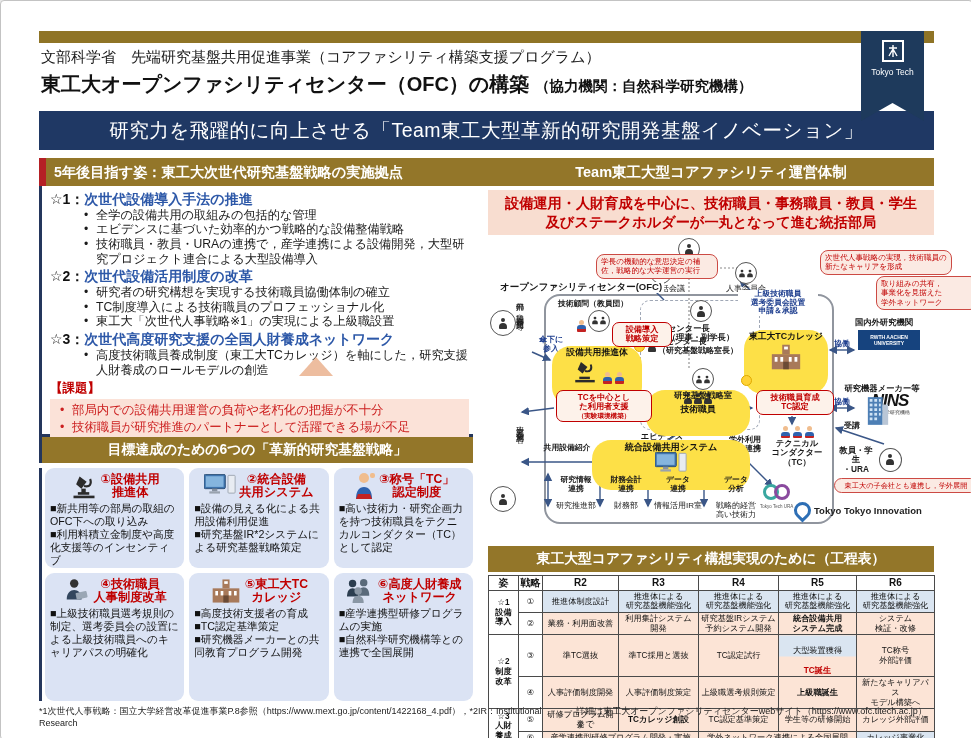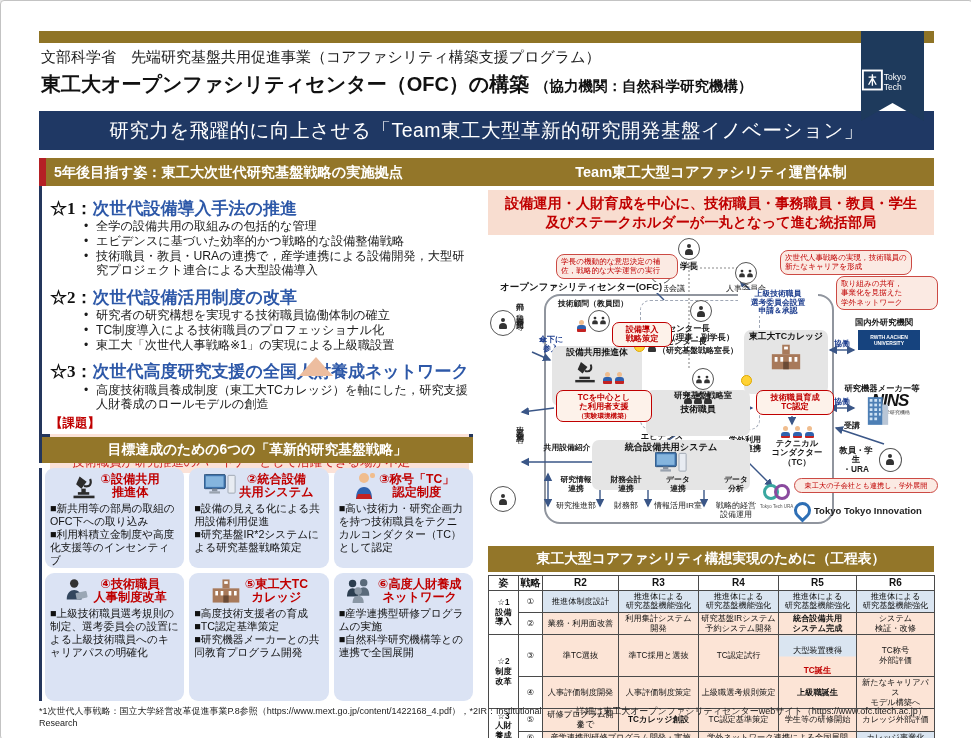--- a/index.html
+++ b/index.html
@@ -5,31 +5,31 @@
   html,body{margin:0;padding:0;background:#e9e9e9;font-family:"Liberation Sans","DejaVu Sans",sans-serif;}
   .page{position:relative;width:971px;height:738px;background:#fff;border:1px solid #c3c3c3;border-radius:4px;margin:0 auto;overflow:hidden;}
   .pre{white-space:pre-line;}
   
   .goldbar{position:absolute;left:38px;top:30px;width:895px;height:12px;background:#8f7426;}
   .hdr-l1{position:absolute;left:40px;top:47px;font-size:15px;color:#1a1a1a;}
   .hdr-l2{position:absolute;left:40px;top:70px;font-size:20px;font-weight:bold;color:#111;}
   .hdr-l2 .suffix{font-size:14.5px;}
   .ribbon{position:absolute;left:860px;top:30px;width:63px;height:90px;background:#1e3a5c;z-index:9;
           clip-path:polygon(0 0,100% 0,100% 100%,50% 80%,0 100%);
-          display:flex;flex-direction:row;align-items:center;padding-top:8px;box-sizing:border-box;}
+          display:flex;flex-direction:column;align-items:center;padding-top:8px;box-sizing:border-box;}
   .ribbon .tt-label{color:#fff;font-size:8.5px;margin-top:4px;}
   .banner{position:absolute;left:38px;top:110px;width:895px;height:39px;background:#1f3864;color:#fff;
           display:flex;align-items:center;justify-content:center;font-size:19.5px;letter-spacing:.5px;}
   
   .ghead{background:#937629;color:#fff;font-weight:bold;display:flex;align-items:center;}
   
   .left-col{position:absolute;left:38px;top:157px;width:434px;height:543px;}
   .lh1{position:absolute;left:0;top:0;width:470px;height:28px;font-size:14.2px;border-left:7px solid #b42025;padding-left:8px;box-sizing:border-box;}
   .goal{position:absolute;left:0;top:28px;width:434px;height:251px;border-left:3px solid #24365c;border-bottom:3px solid #24365c;box-sizing:border-box;padding:3px 4px 0 8px;background:#fff;}
-  .gi{font-size:17px;margin-top:10px;line-height:1.2;font-family:Liberation Serif, serif;}
+  .gi{font-size:14px;margin-top:2px;line-height:1.2;}
   .gi-label{font-weight:bold;color:#111;}
   .gi-title{font-weight:bold;color:#2d58a8;}
   ul.gb{margin:0 0 1px 0;padding-left:46px;list-style:none;}
   ul.gb li{font-size:12.2px;line-height:1.2;position:relative;color:#1a1a1a;}
   ul.gb li::before{content:"•";position:absolute;left:-12px;}
   .issues-label{color:#c00000;font-weight:bold;font-size:12.5px;margin-top:3px;}
   .issues-box{background:#fbe2d8;margin-top:2px;padding:3px 6px;}
   .issues-box .iline{color:#cc2020;font-size:12.4px;line-height:1.35;position:relative;padding-left:16px;}
   .issues-box .iline::before{content:"•";position:absolute;left:4px;}
   .tri-up{position:absolute;right:140px;bottom:58px;width:0;height:0;border-left:17px solid transparent;border-right:17px solid transparent;border-bottom:19px solid #edbd9f;}
@@ -43,24 +43,24 @@
   .right-col{position:absolute;left:487px;top:157px;width:446px;height:540px;border-bottom:3px solid #24365c;box-sizing:border-box;}
   .rh1{position:absolute;left:0;top:0;width:446px;height:28px;font-size:14.5px;justify-content:center;}
   .lead{position:absolute;left:0;top:32px;width:446px;height:45px;background:#f8ddd0;color:#c00000;font-weight:bold;font-size:14.2px;display:flex;align-items:center;justify-content:center;text-align:center;line-height:1.3;}
   .rh2{position:absolute;left:0;top:388px;width:446px;height:26px;font-size:13.8px;justify-content:center;}
   
   .diagram{position:absolute;left:0;top:80px;width:446px;height:303px;}
   .dl{position:absolute;font-size:8px;line-height:1.12;text-align:center;color:#1a1a1a;}
   .b{font-weight:bold;}
   .blue{color:#1f3f8f;font-weight:bold;}
   .vert{writing-mode:vertical-rl;letter-spacing:1px;text-align:left;}
-  .bub{position:absolute;border:1.2px solid #cc4a44;background:#fbeae3;color:#c00000;border-radius:8px;font-size:7.6px;line-height:1.25;padding:2px 4px;text-align:left;z-index:7;}
+  .bub{position:absolute;border:1.2px solid #cc4a44;background:#fbeae3;color:#c00000;border-radius:8px;font-size:7.6px;line-height:1.25;padding:2px 4px;text-align:left;z-index:7;margin-left:40px;}
   .badge{position:absolute;border:1.8px solid #c00000;border-radius:7px;background:#fdf2ea;color:#c00000;font-weight:bold;font-size:8.2px;line-height:1.15;padding:2px 3px;text-align:center;z-index:6;}
   .badge .sub{font-size:6.6px;font-weight:bold;}
-  .panel{position:absolute;background:#e5e5e5;border-radius:7px;text-align:center;z-index:2;}
+  .panel{position:absolute;background:#fde047;border-radius:19px;text-align:center;z-index:2;}
   .panel .pt{font-weight:bold;font-size:8.8px;line-height:1.12;padding-top:2px;color:#111;}
   .ofc-border{position:absolute;left:56px;top:56px;width:286px;height:226px;border:2px solid #90959e;border-radius:16px;z-index:0;}
   .inner-dash{position:absolute;left:152px;top:62px;width:118px;height:128px;border:1.5px dashed #a0a8b6;border-radius:10px;z-index:0;}
   .circ{width:20px;height:20px;border:1.2px solid #555;border-radius:50%;background:#fff;display:flex;align-items:center;justify-content:center;gap:0;}
   .pi{display:inline-block;position:relative;width:8px;height:11px;}
   .pi::before{content:"";position:absolute;top:0;left:2px;width:4px;height:4px;border-radius:50%;background:#333;}
   .pi::after{content:"";position:absolute;bottom:0;left:0;width:8px;height:6px;border-radius:4px 4px 1px 1px;background:#333;}
   .pi.sm{transform:scale(.7);}
   .hero{display:inline-block;position:relative;width:10px;height:12px;}
   .hero::before{content:"";position:absolute;top:0;left:2.5px;width:5px;height:5px;border-radius:50%;background:#f0bd8e;}
@@ -445,21 +445,21 @@
       </div>
       <div class="dstack" style="left:164px;top:238px;width:52px;">
         <span class="dl b pre" style="position:static;font-size:7.8px;">データ
 連携</span>
         <span class="dl" style="position:static;font-size:8px;margin-top:8px;">情報活用IR室</span>
       </div>
       <div class="dstack" style="left:220px;top:238px;width:56px;">
         <span class="dl b pre" style="position:static;font-size:7.8px;">データ
 分析</span>
         <span class="dl pre" style="position:static;font-size:8px;margin-top:8px;">戦略的経営
-設備運用</span>
+高い技術力</span>
       </div>
 
       <div class="ura" style="left:272px;top:246px;">
         <span class="ring r1"></span><span class="ring r2"></span>
         <div class="ulabel">Tokyo Tech URA</div>
       </div>
       <div class="bub" style="left:306px;top:240px;width:134px;font-size:7.2px;text-align:center;">東工大の子会社とも連携し，学外展開</div>
       <div class="tti" style="left:306px;top:264px;">
         <span class="tti-i"></span>
         <span class="tlabel">Tokyo Tokyo Innovation</span>

